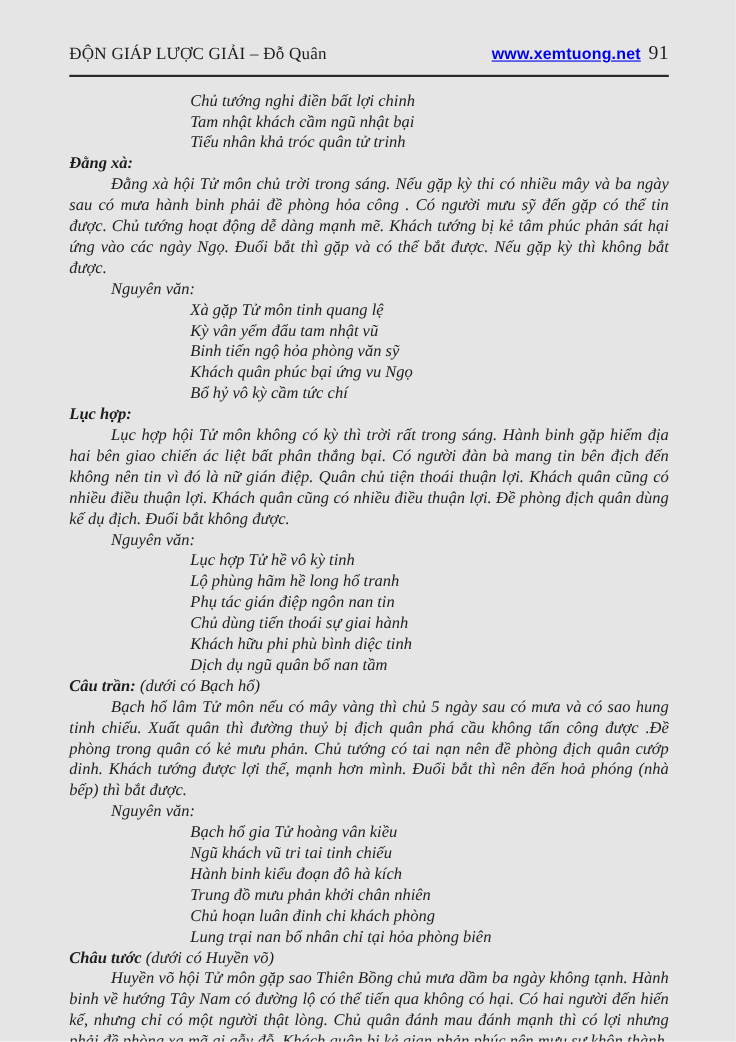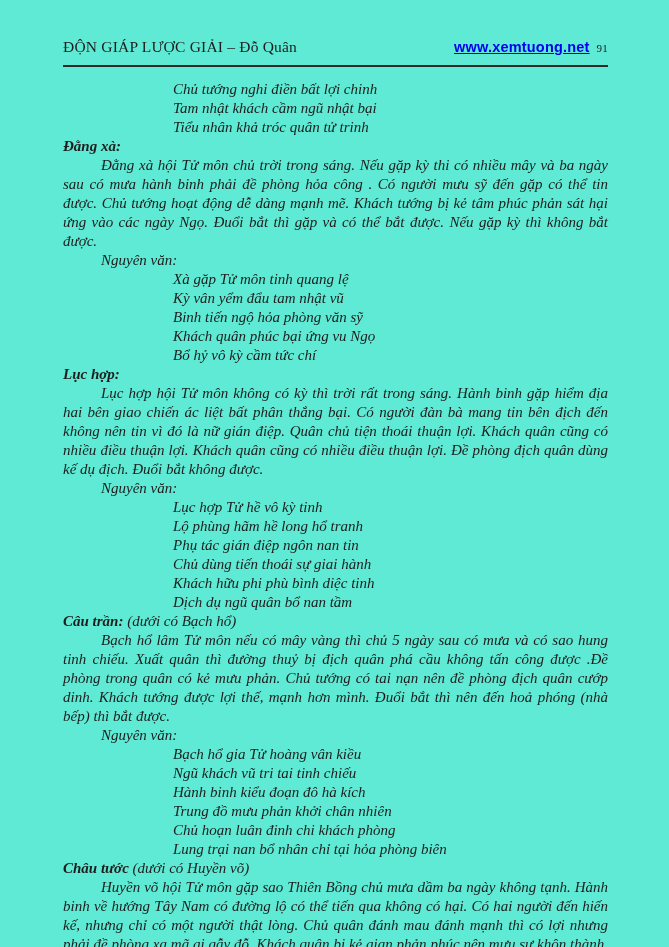--- a/index.html
+++ b/index.html
@@ -5,21 +5,21 @@
   html, body {
     margin: 0;
     padding: 0;
     background: #ffffff;
   }
   .page {
     position: relative;
     width: 669px;
     height: 947px;
     overflow: hidden;
-    background: #5eead4;
+    background: #e5e5e5;
     color: #1d1d1d;
     font-family: "Liberation Serif", "DejaVu Serif", serif;
     font-size: 15px;
     box-sizing: border-box;
     padding: 38px 61px 0 63px;
   }
   .hdr {
     display: flex;
     justify-content: space-between;
     align-items: baseline;
@@ -34,21 +34,21 @@
     font-family: "Liberation Sans", "DejaVu Sans", sans-serif;
     font-weight: 700;
     font-size: 14.5px;
     color: #0000ee;
     text-decoration: underline;
     cursor: pointer;
     margin-left: 14px;
   }
   .page-num {
     margin-left: 7px;
-    font-size: 11px;
+    font-size: 18px;
     color: #1d1d1d;
   }
   .rule {
     height: 0;
     border-top: 2px solid #2a2a2a;
     margin-top: 9px;
   }
   .content {
     margin-top: 13px;
     line-height: 19px;

